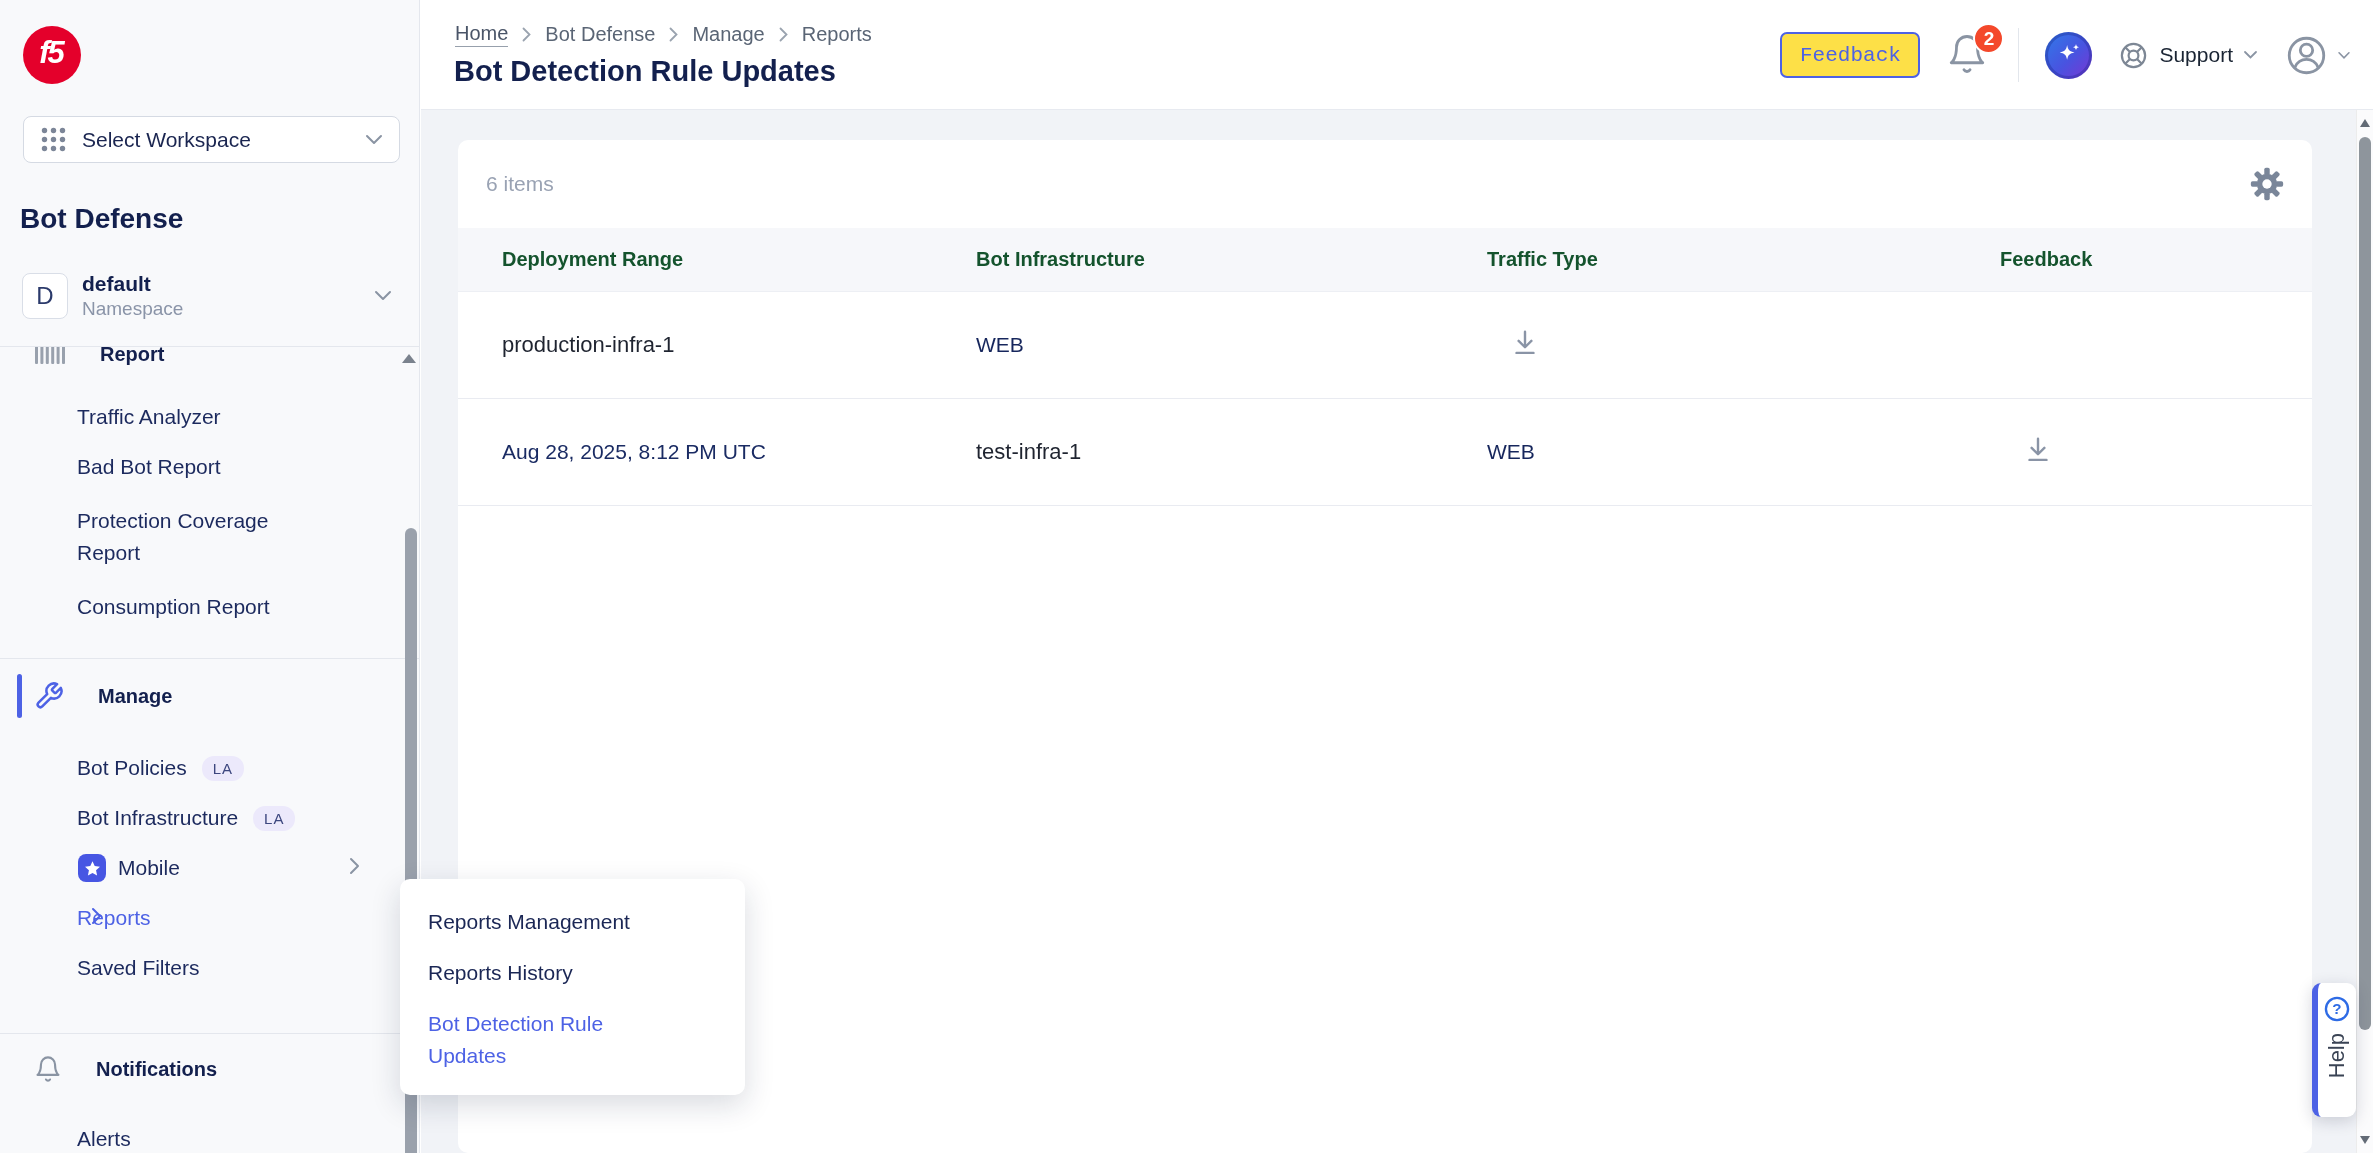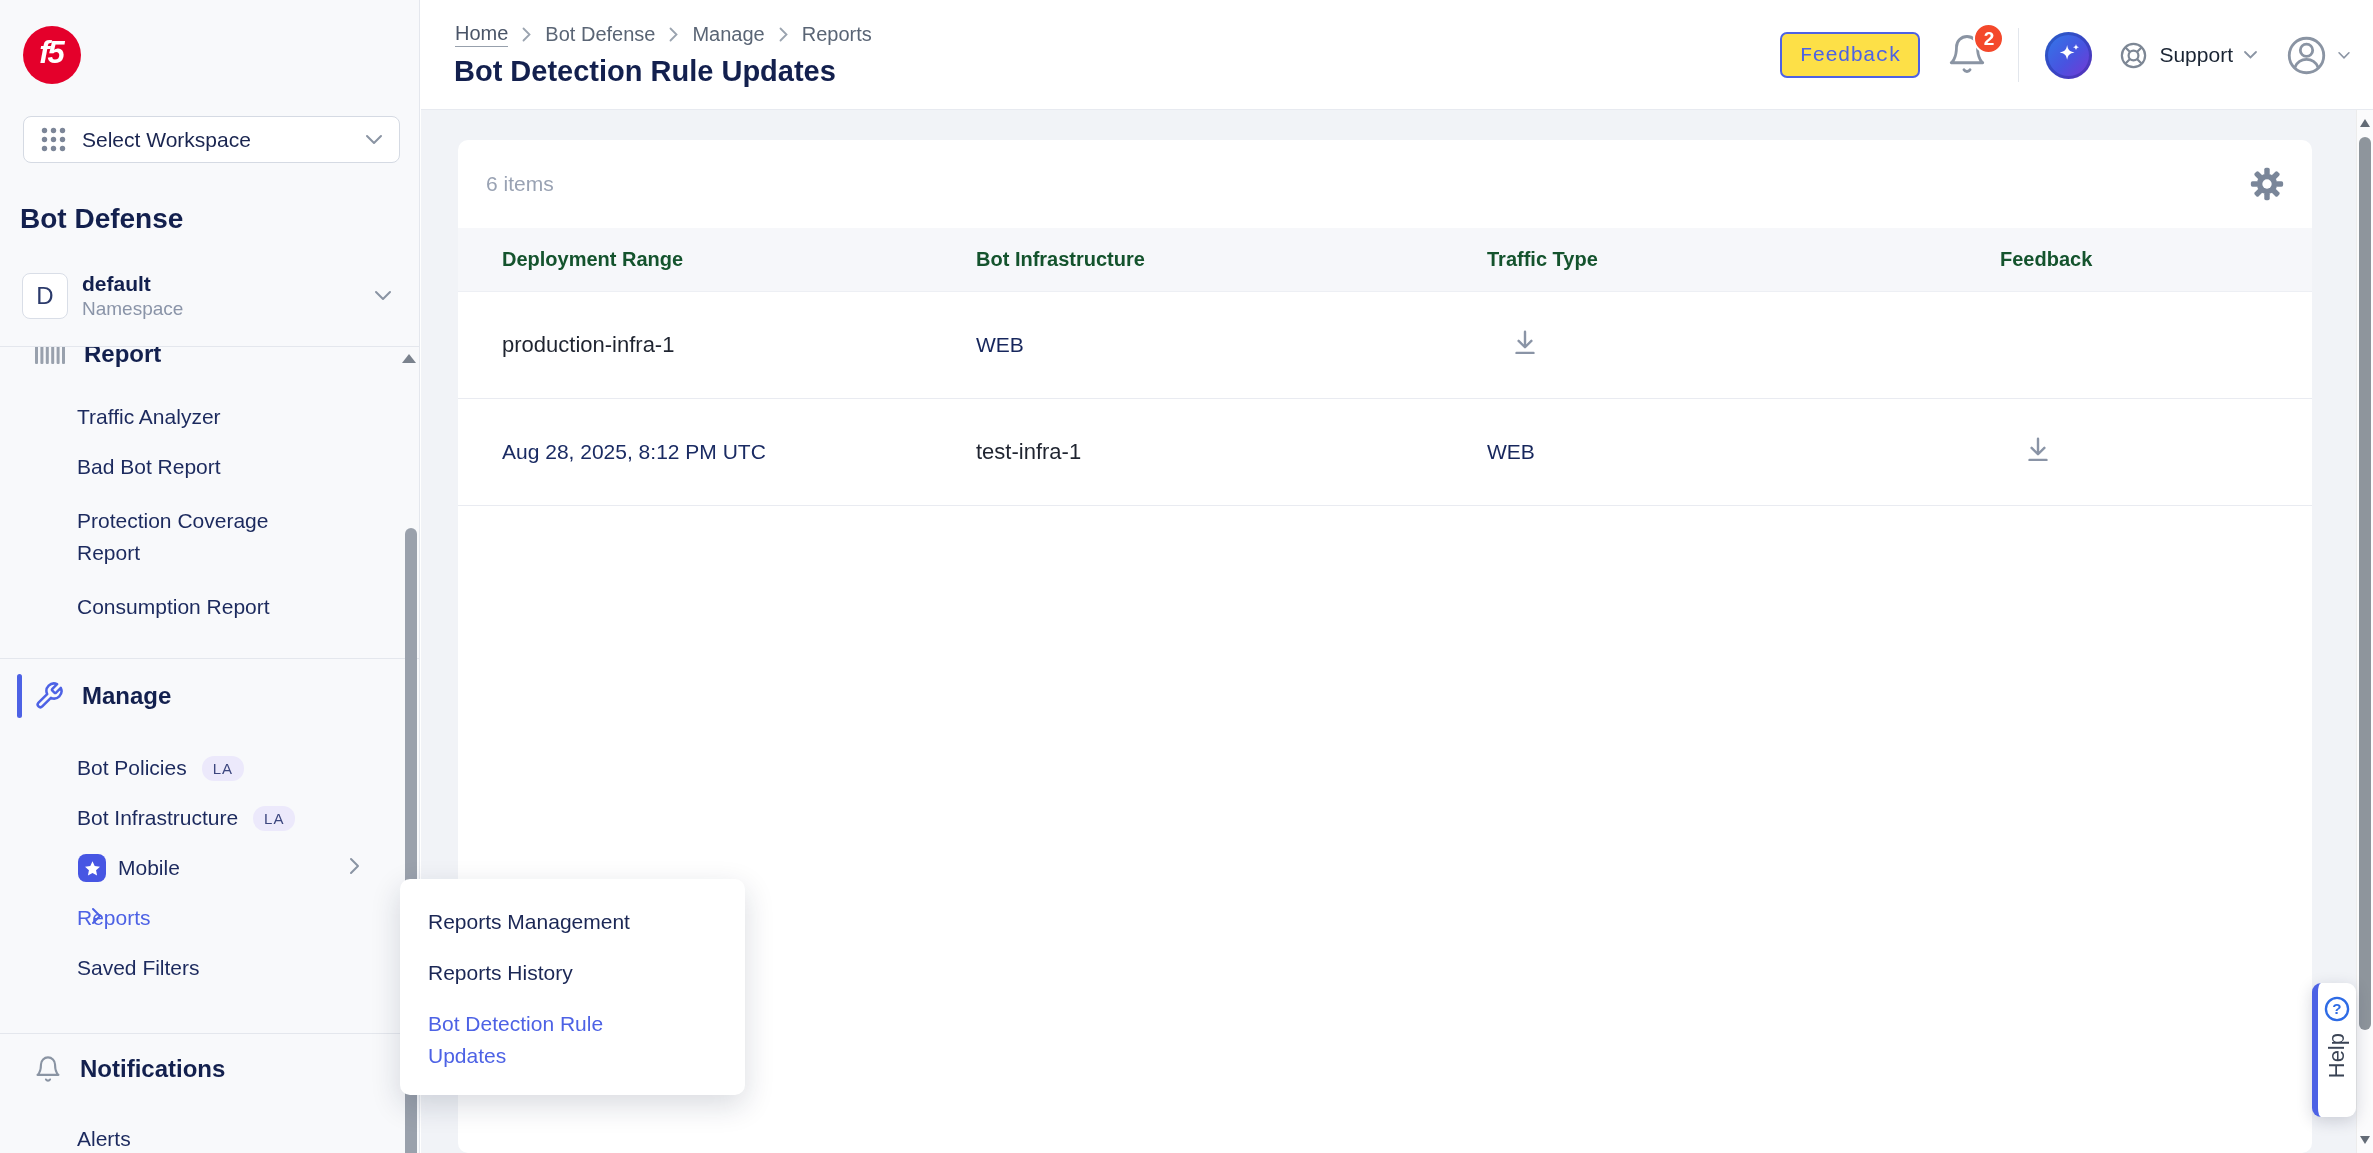--- a/index.html
+++ b/index.html
@@ -23,22 +23,22 @@
           border-radius:8px;display:flex;align-items:center;justify-content:center;
           font-size:24px;color:#2B3A6B;}
   .ns-text{margin-left:14px;display:flex;flex-direction:column;line-height:1.25;}
   .ns-name{font-size:21px;font-weight:bold;color:#13204E;}
   .ns-type{font-size:19px;color:#8A94A8;}
   .ns-row .chev{margin-left:auto;margin-right:28px;}
 
   .nav-scroll{position:absolute;left:0;top:346px;width:420px;bottom:0;overflow:hidden;
               border-top:1px solid #E4E7ED;}
   .nav-inner{margin-top:-21px;}
-  .nav-sec{display:flex;align-items:center;gap:18px;padding-left:34px;
-           font-size:24px;font-weight:bold;color:#13204E;position:relative;}
+  .nav-sec{display:flex;align-items:center;gap:34px;padding-left:34px;
+           font-size:20px;font-weight:bold;color:#13204E;position:relative;}
   .sec-report{height:56px;}
   .sec-manage{height:74px;}
   .sec-notif{height:70px;}
   .active-bar{position:absolute;left:17px;top:15px;bottom:15px;width:5px;border-radius:3px;background:#4D62E5;}
   .nav-item{display:flex;align-items:center;min-height:50px;padding-left:77px;
             font-size:21px;color:#1C2A5E;position:relative;cursor:pointer;}
   .nav-item.first{margin-top:10px;}
   .nav-item.wrap2{width:220px;line-height:32px;padding-top:13px;padding-bottom:13px;min-height:0;}
   .la-badge{margin-left:15px;background:#ECE9FB;color:#3D477F;font-size:15px;
             padding:4px 11px;border-radius:12px;letter-spacing:1px;}

